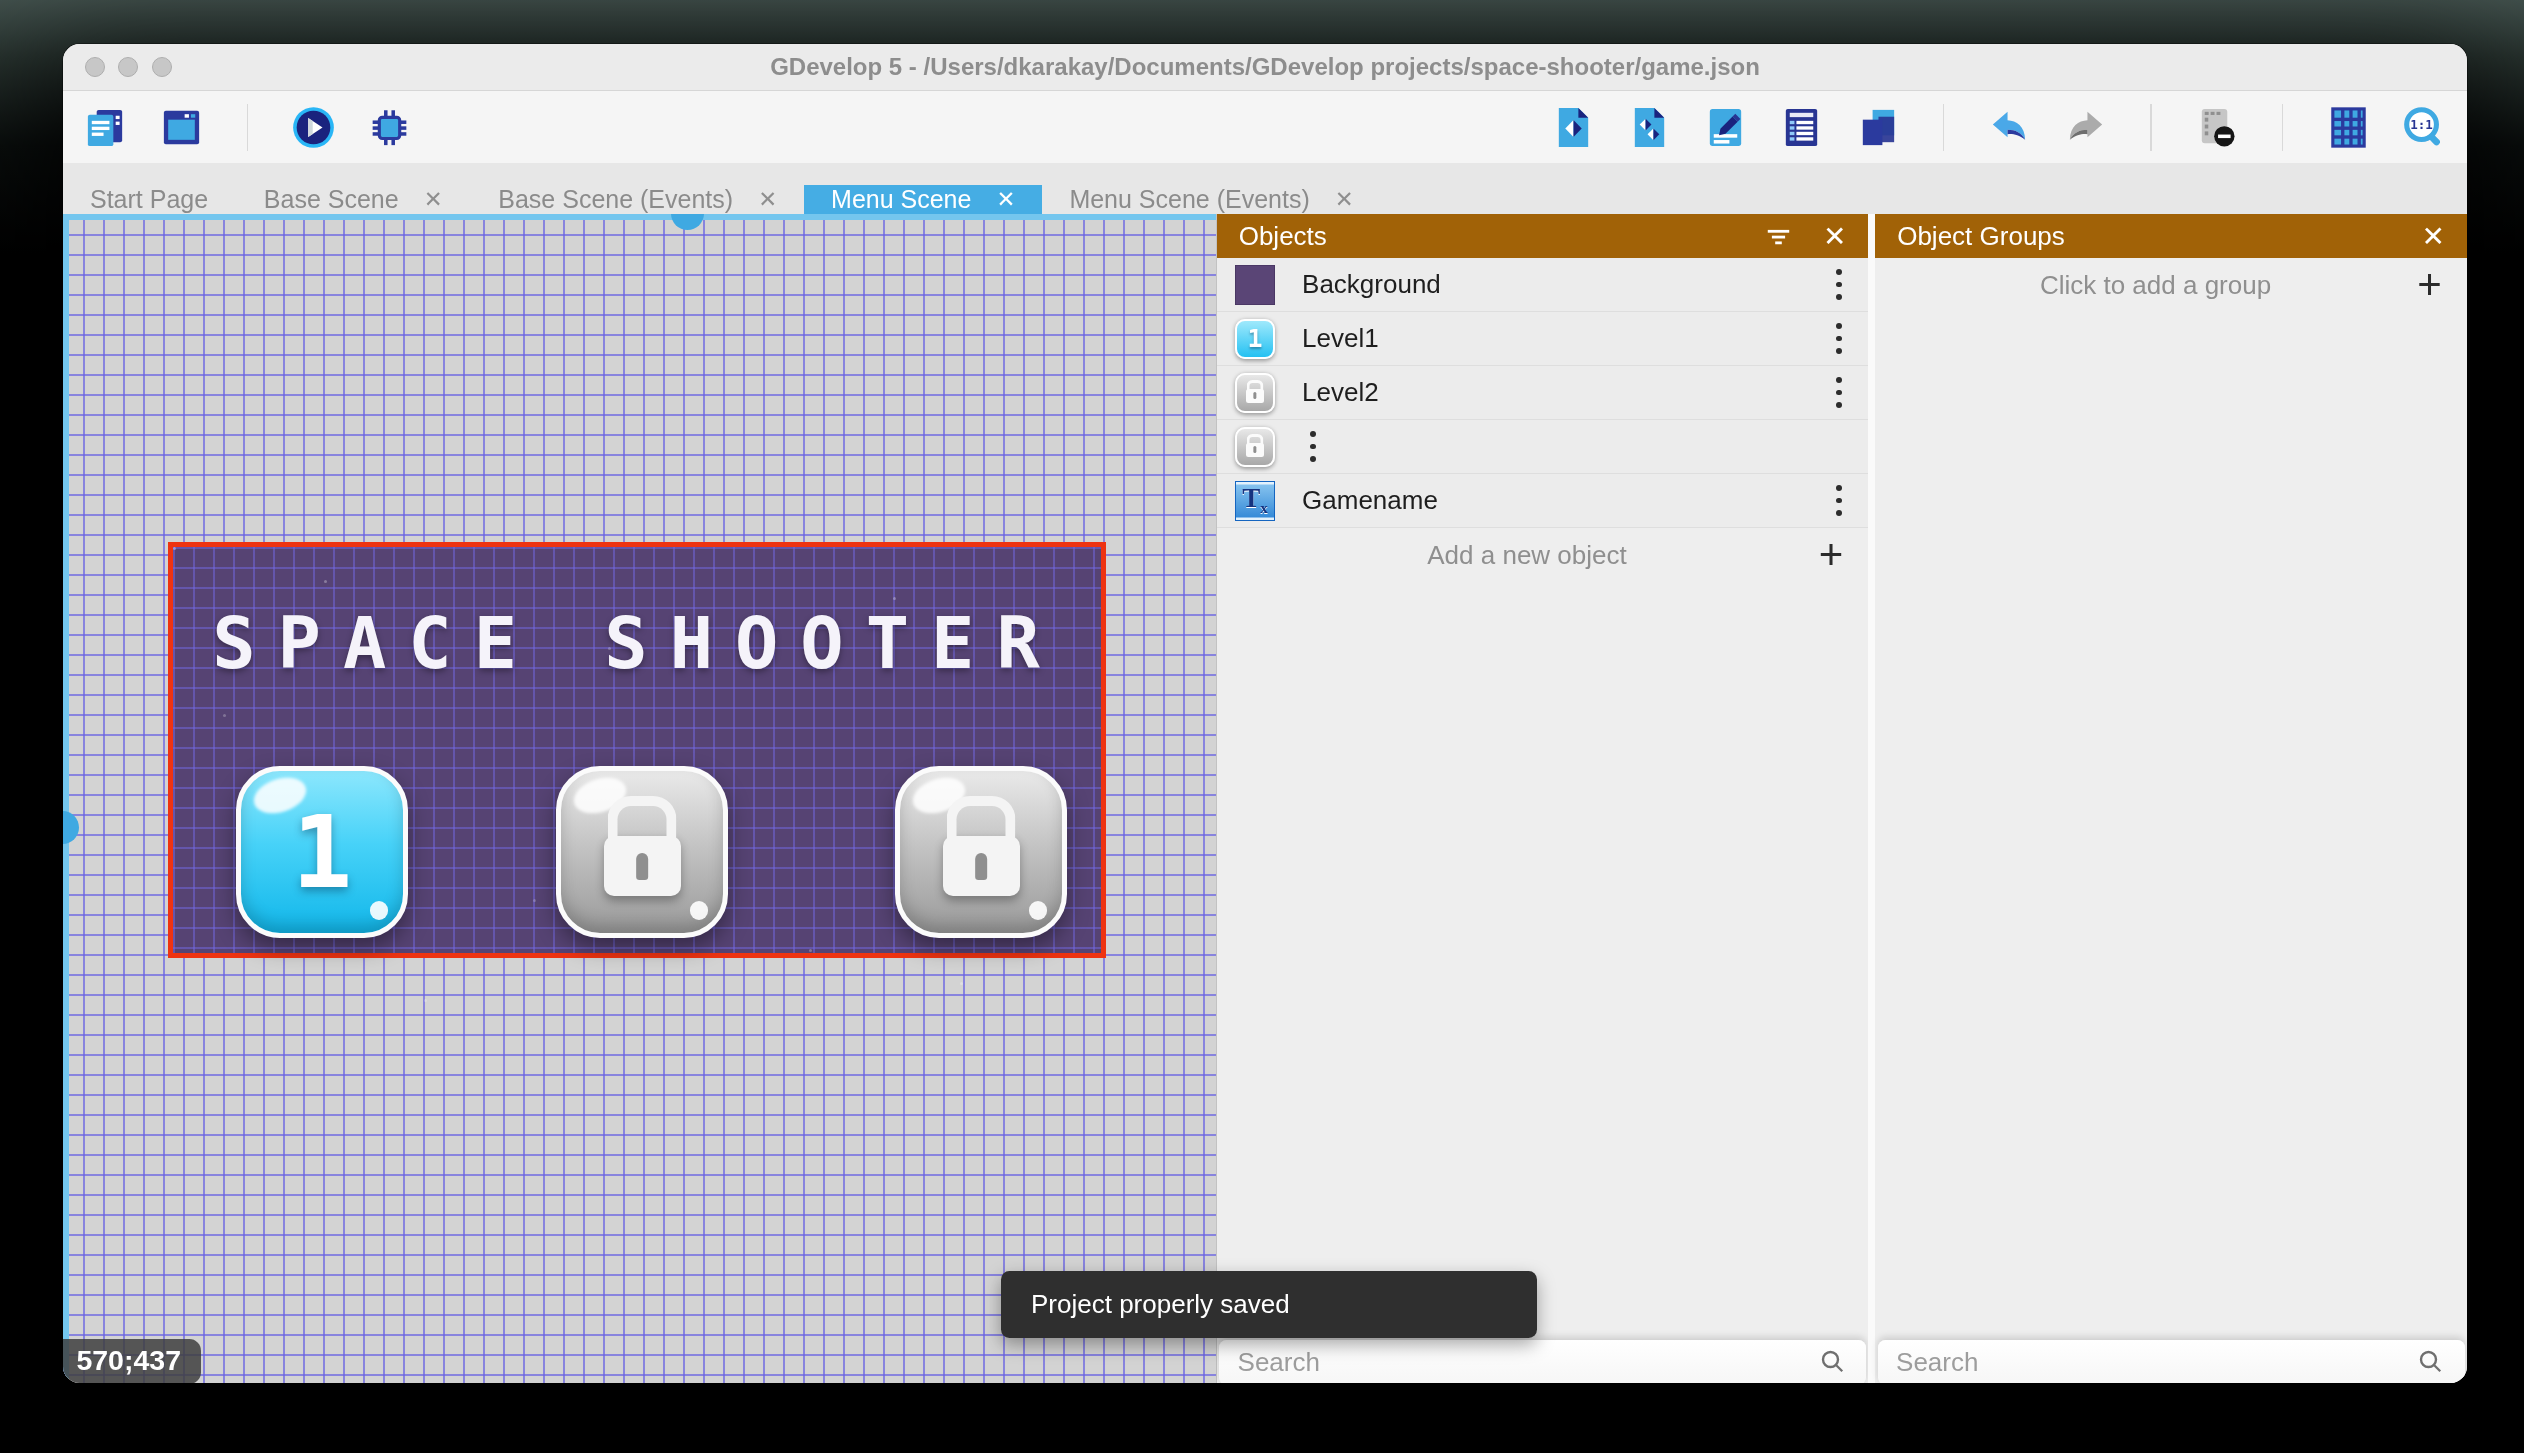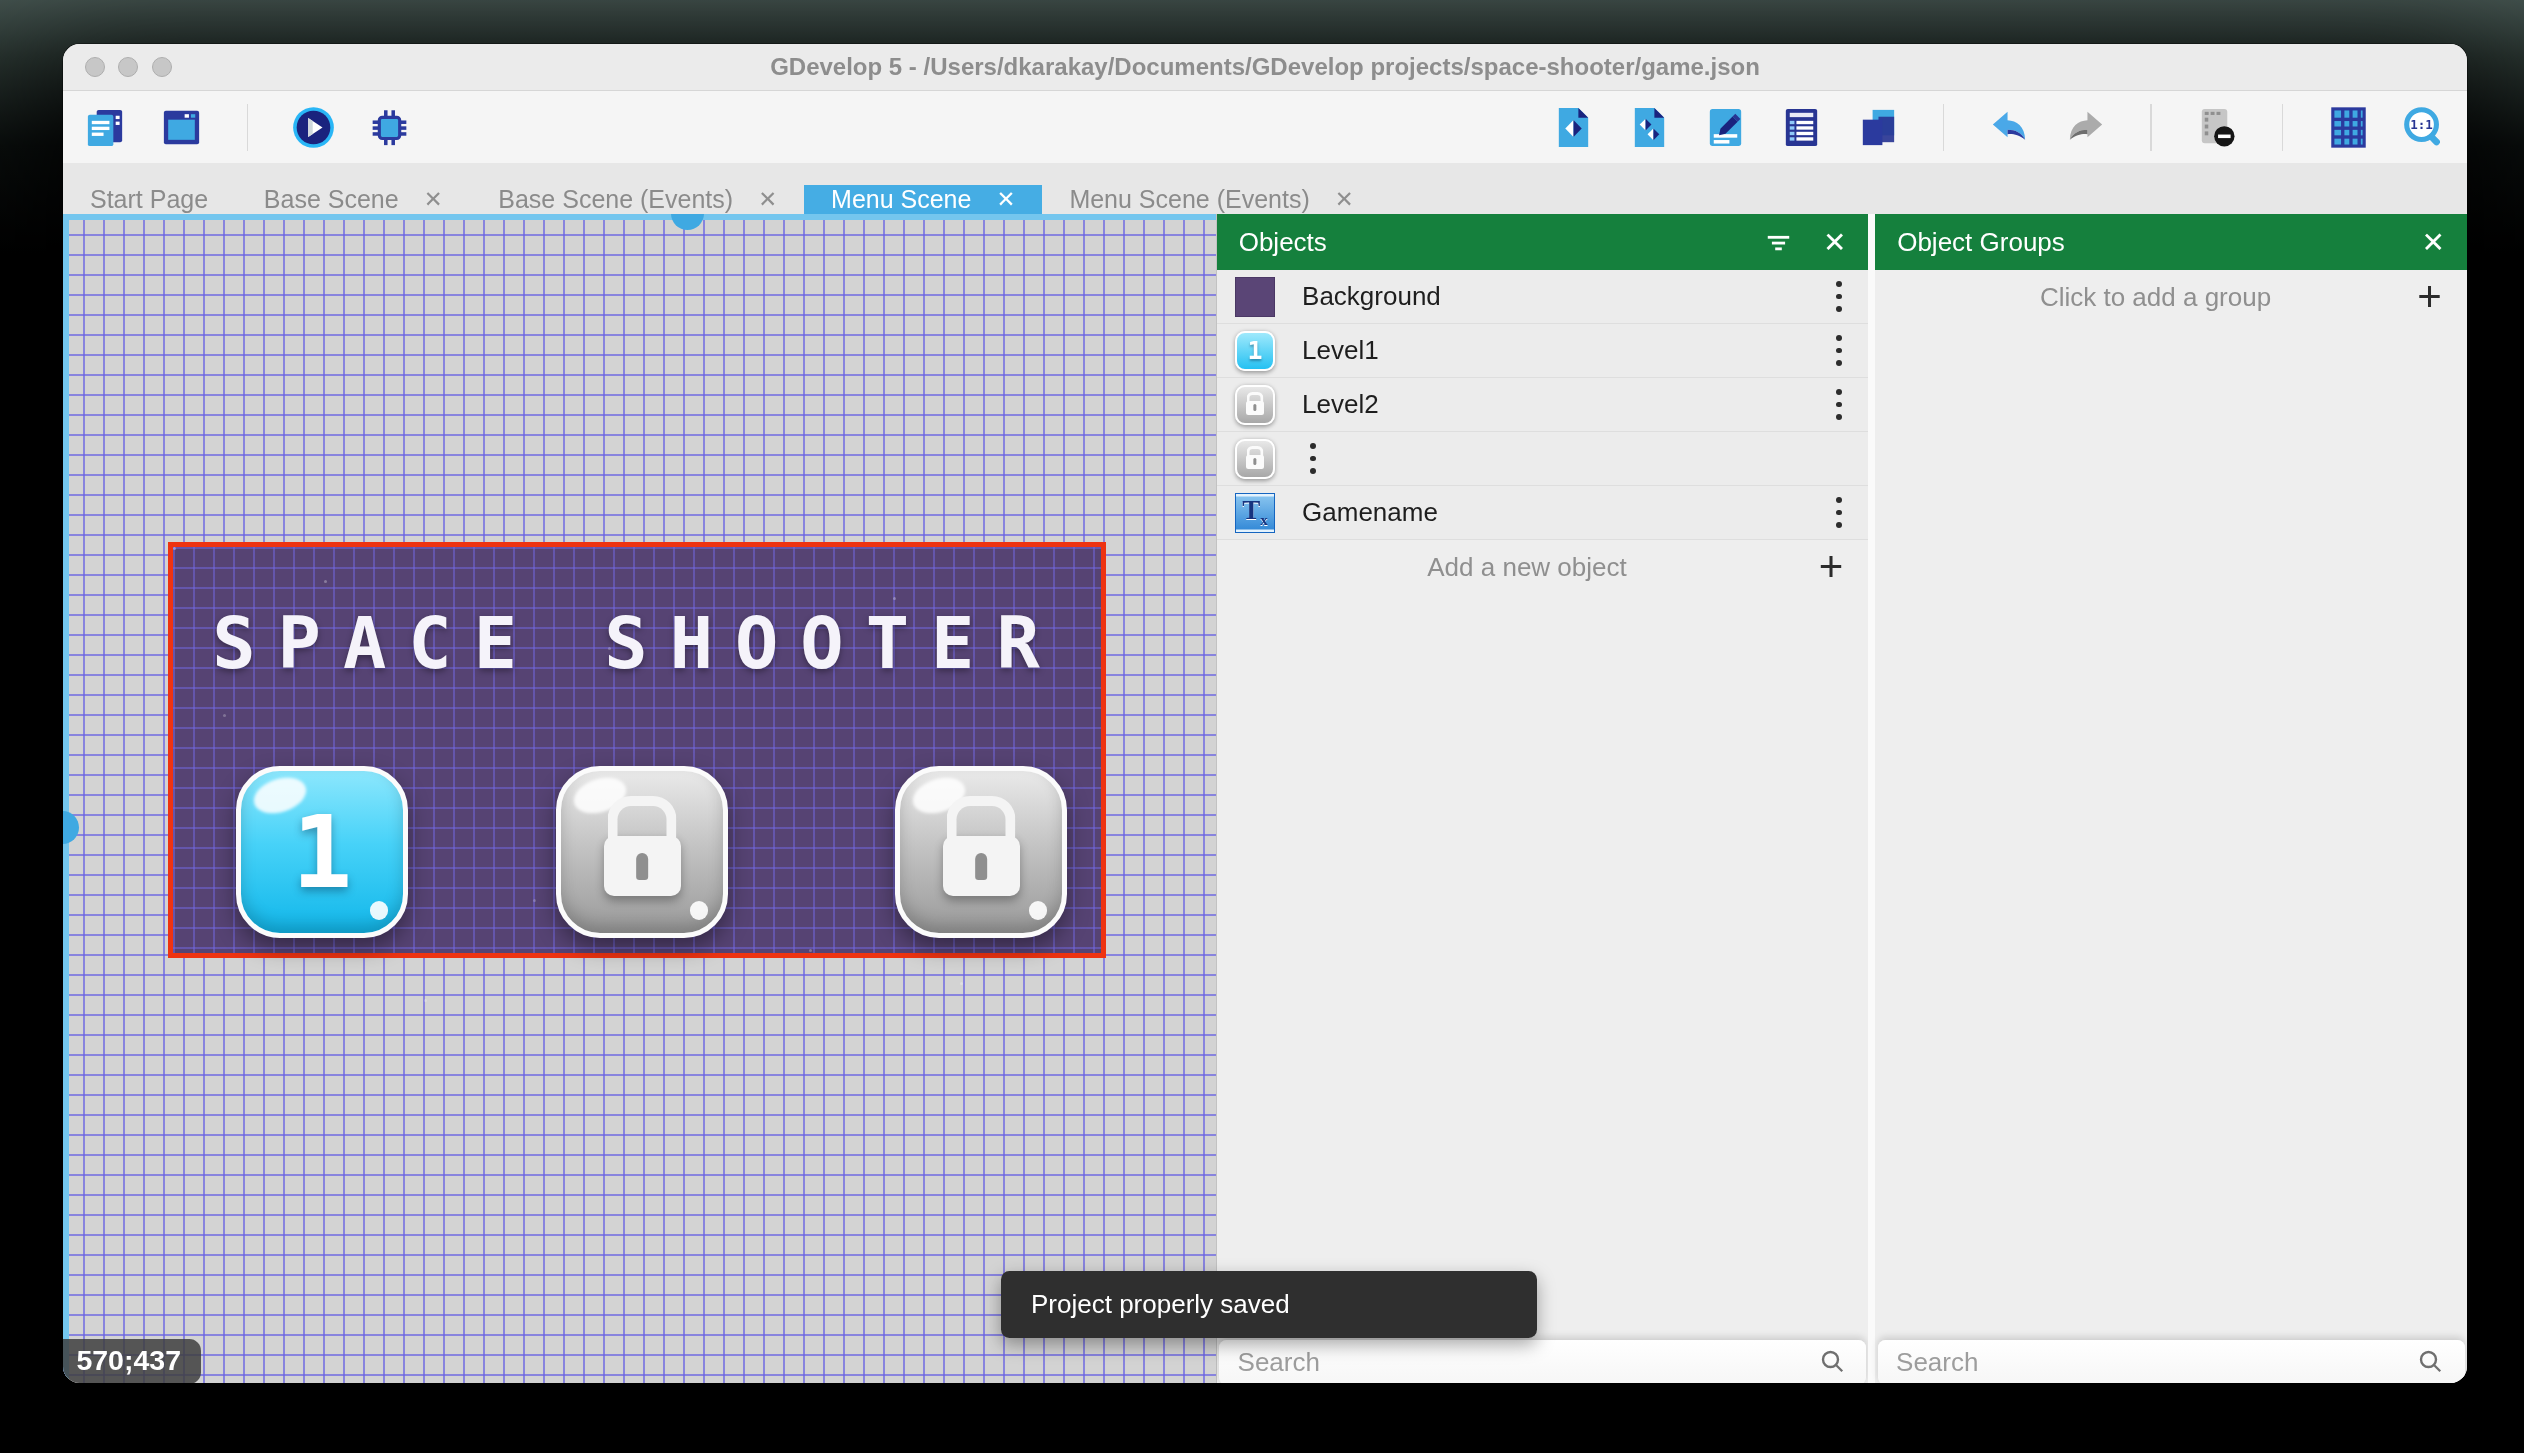--- a/index.html
+++ b/index.html
@@ -131,21 +131,21 @@
     background:rgba(62,62,62,.85); border-radius:0 11.7px 11.7px 0;
     color:#fff; font-weight:bold; font-size:28.5px; z-index:5;
   }
 
   
   .panel { display:flex; flex-direction:column; background:#eeeeee; }
   .panel-objects { width:653px; border-left:0.8px solid #c2c2c2; }
   .panel-gap { width:6.7px; background:#fafafa; }
   .panel-groups { width:592px; }
   .panel-header {
-    height:56px; background:#15803d; color:#fff;
+    height:44px; background:#a16207; color:#fff;
     display:flex; align-items:center; padding:0 22px; gap:28.5px;
     font-size:26px;
   }
   .panel-header .ph-title { flex:1; }
   .panel-header .x { font-size:28px; }
   .obj-row {
     height:54px; display:flex; align-items:center; padding:0 18.4px;
     border-bottom:1.7px solid #dedede; background:#ececec;
   }
   .thumb { width:40px; height:40px; margin-right:27px; display:flex; align-items:center; justify-content:center; }

